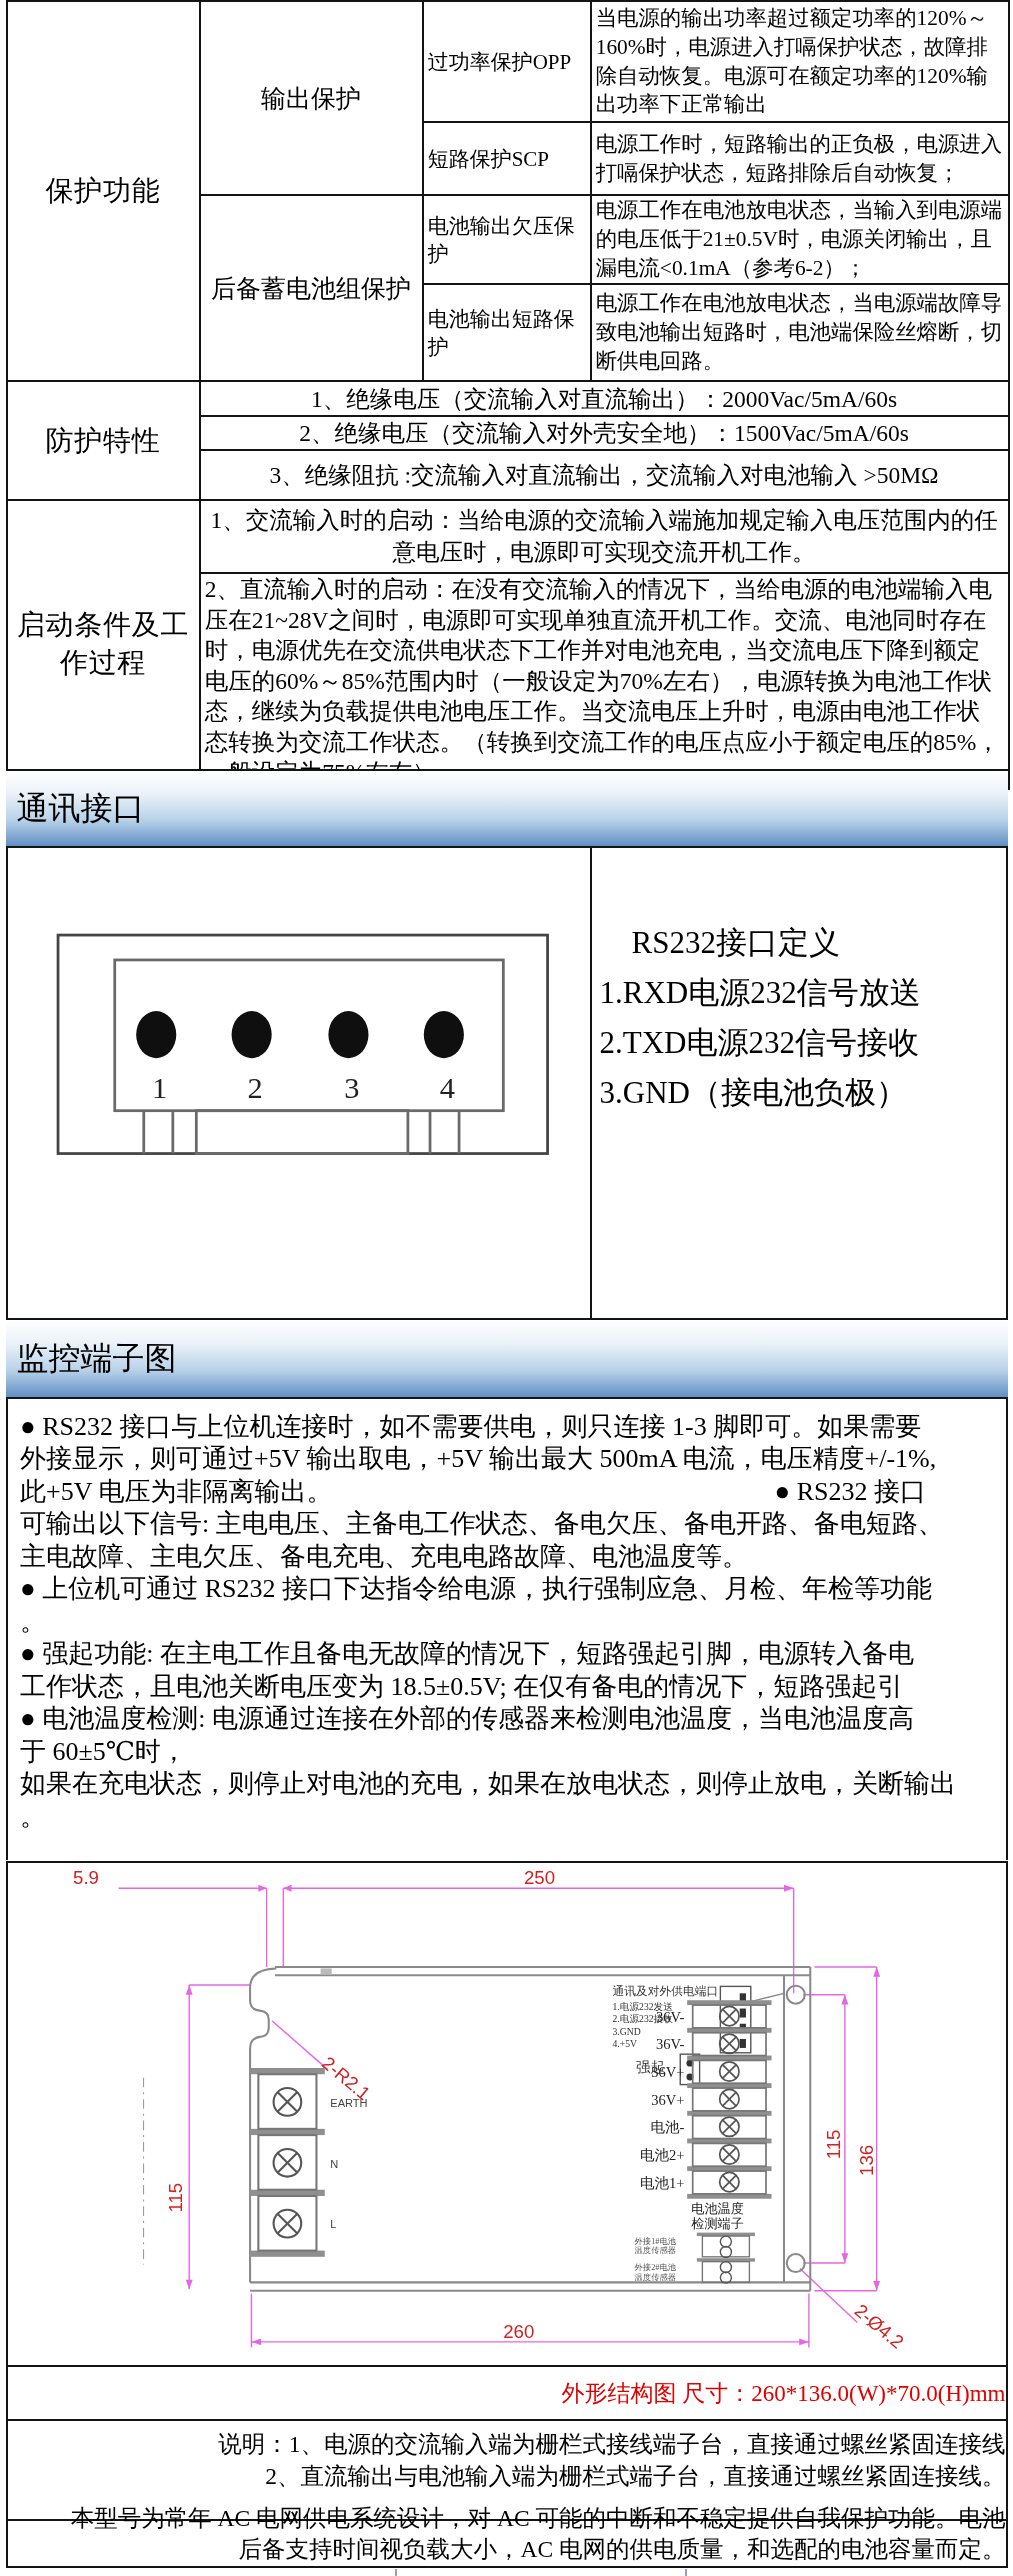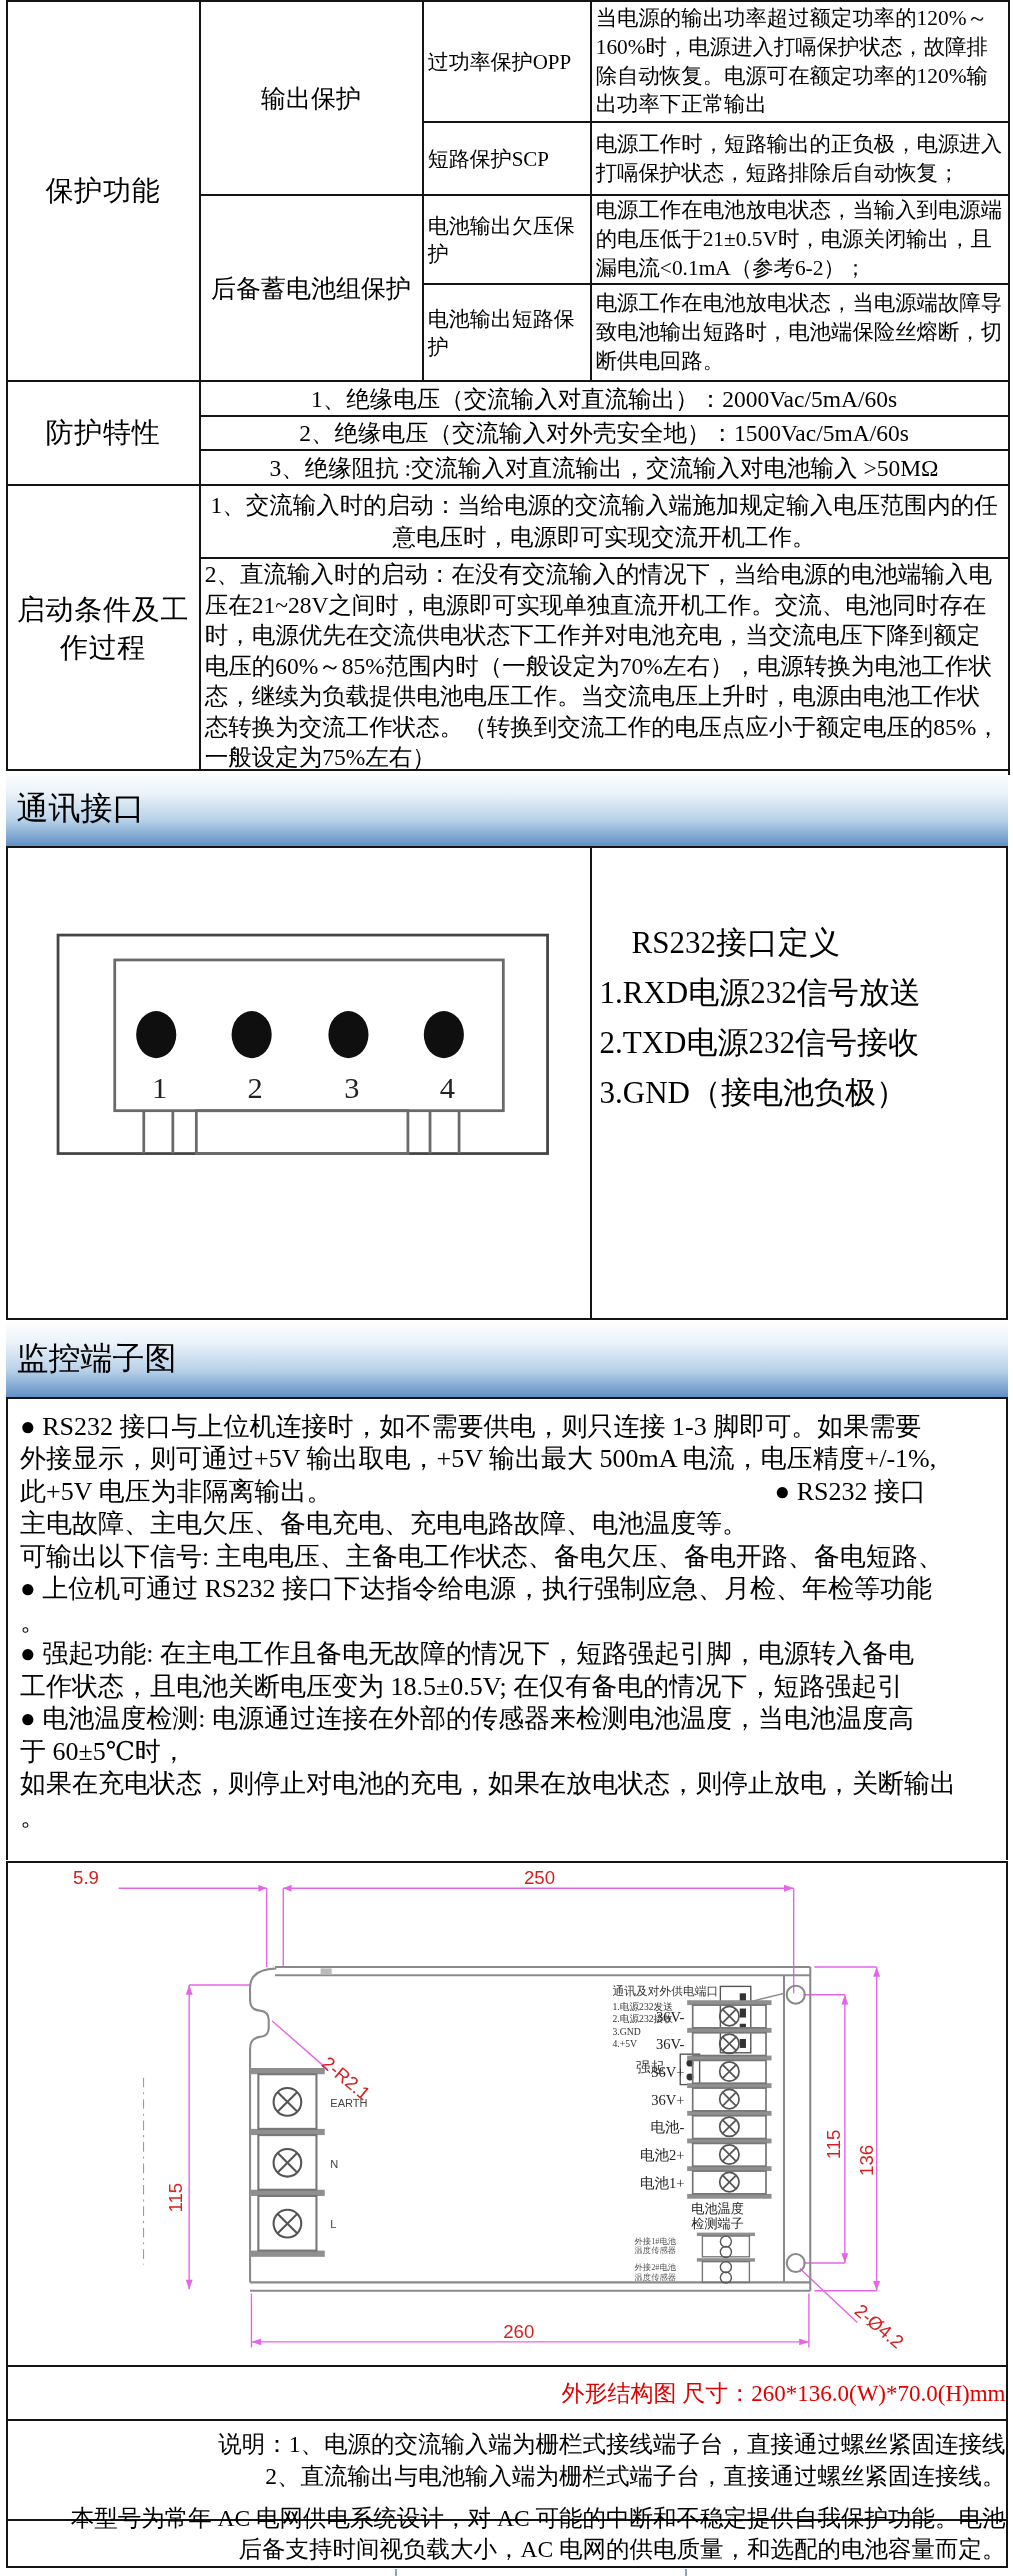--- a/index.html
+++ b/index.html
@@ -87,21 +87,21 @@
       <td class="lblC">电池输出短路保护</td>
       <td class="desc">电源工作在电池放电状态，当电源端故障导致电池输出短路时，电池端保险丝熔断，切断供电回路。</td>
     </tr>
     <tr style="height:35px">
       <td class="lblA" rowspan="3">防护特性</td>
       <td class="merged" colspan="3">1、绝缘电压（交流输入对直流输出）：2000Vac/5mA/60s</td>
     </tr>
     <tr style="height:28px">
       <td class="merged" colspan="3">2、绝缘电压（交流输入对外壳安全地）：1500Vac/5mA/60s</td>
     </tr>
-    <tr style="height:35px">
+    <tr style="height:50px">
       <td class="merged" colspan="3">3、绝缘阻抗 :交流输入对直流输出，交流输入对电池输入 &gt;50MΩ</td>
     </tr>
     <tr style="height:73px">
       <td class="lblA" rowspan="2">启动条件及工作过程</td>
       <td class="para1" colspan="3">1、交流输入时的启动：当给电源的交流输入端施加规定输入电压范围内的任意电压时，电源即可实现交流开机工作。</td>
     </tr>
     <tr style="height:210px">
       <td class="para2" colspan="3">2、直流输入时的启动：在没有交流输入的情况下，当给电源的电池端输入电压在21~28V之间时，电源即可实现单独直流开机工作。交流、电池同时存在时，电源优先在交流供电状态下工作并对电池充电，当交流电压下降到额定电压的60%～85%范围内时（一般设定为70%左右），电源转换为电池工作状态，继续为负载提供电池电压工作。当交流电压上升时，电源由电池工作状态转换为交流工作状态。（转换到交流工作的电压点应小于额定电压的85%，一般设定为75%左右）</td>
     </tr>
   </tbody>
@@ -144,22 +144,22 @@
 
   <div class="banner banner2">
     <span>监控端子图</span>
   </div>
 
   <div class="section monitor">
     <div class="pad"></div>
     <div class="ln">● RS232 接口与上位机连接时，如不需要供电，则只连接 1-3 脚即可。如果需要</div>
     <div class="ln">外接显示，则可通过+5V 输出取电，+5V 输出最大 500mA 电流，电压精度+/-1%,</div>
     <div class="ln">此+5V 电压为非隔离输出。　　　　　　　　　　　　　　　　　● RS232 接口</div>
+    <div class="ln">可输出以下信号: 主电电压、主备电工作状态、备电欠压、备电开路、备电短路、</div>
     <div class="ln">主电故障、主电欠压、备电充电、充电电路故障、电池温度等。</div>
-    <div class="ln">可输出以下信号: 主电电压、主备电工作状态、备电欠压、备电开路、备电短路、</div>
     <div class="ln">● 上位机可通过 RS232 接口下达指令给电源，执行强制应急、月检、年检等功能</div>
     <div class="ln">。</div>
     <div class="ln">● 强起功能: 在主电工作且备电无故障的情况下，短路强起引脚，电源转入备电</div>
     <div class="ln">工作状态，且电池关断电压变为 18.5±0.5V; 在仅有备电的情况下，短路强起引</div>
     <div class="ln">● 电池温度检测: 电源通过连接在外部的传感器来检测电池温度，当电池温度高</div>
     <div class="ln">于 60±5℃时，</div>
     <div class="ln">如果在充电状态，则停止对电池的充电，如果在放电状态，则停止放电，关断输出</div>
     <div class="ln">。</div>
   </div>
 

